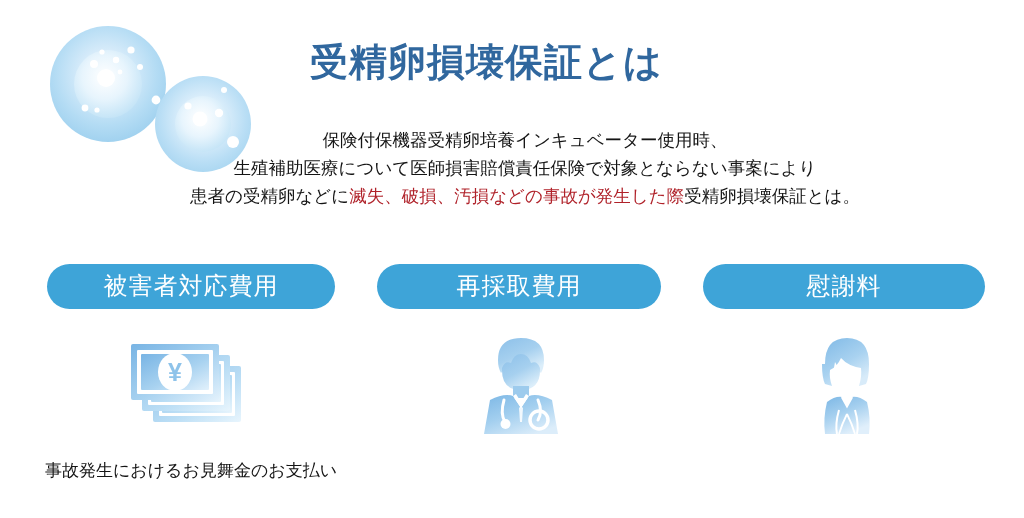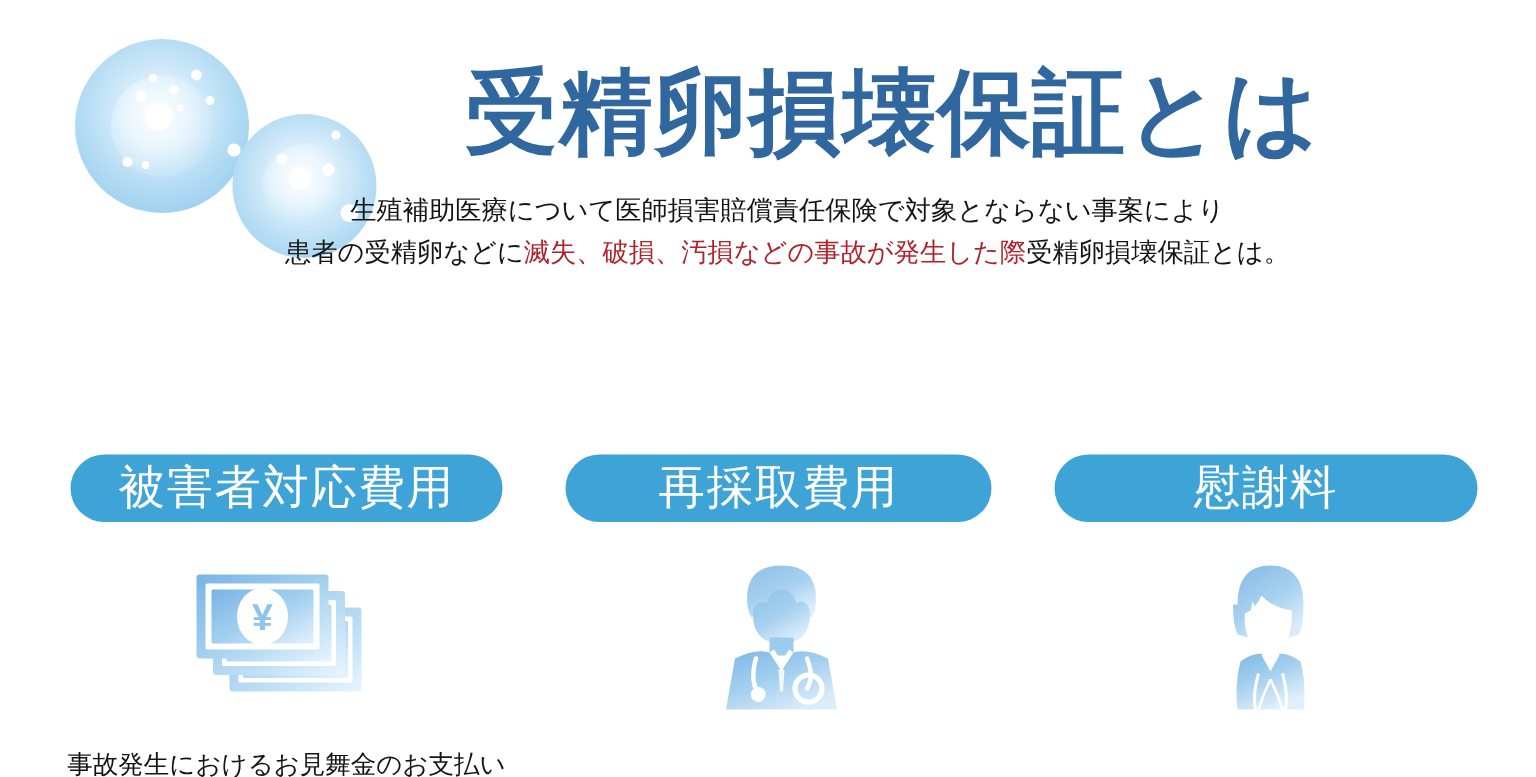--- a/index.html
+++ b/index.html
@@ -27,21 +27,21 @@
     height: 175px;
     pointer-events: none;
   }
 
   
   #title {
     position: absolute;
     left: 310px;
     top: 42px;
     width: 430px;
-    font-size: 62px;
+    font-size: 38px;
     font-weight: bold;
     letter-spacing: 1px;
     color: #30679e;
     line-height: 1.1;
     white-space: nowrap;
   }
 
   
   #body-copy {
     position: absolute;
@@ -64,29 +64,28 @@
   }
   #col-1 { left: 47px; }
   #col-2 { left: 377px; }
   #col-3 { left: 703px; }
 
   .pill {
     height: 45px;
     border-radius: 23px;
     background: #3ea4d8;
     color: #ffffff;
-    font-size: 31px;
+    font-size: 24px;
     font-weight: 500;
     display: flex;
     align-items: center;
     justify-content: center;
     letter-spacing: 1px;
     box-sizing: border-box;
     padding-bottom: 2px;
-    margin-top: 39px;
   }
   #col-2 .pill { width: 284px; }
   #col-3 .pill { width: 282px; }
 
   .icon-wrap {
     height: 118px;
     margin-top: 16px;
     display: flex;
     align-items: center;
     justify-content: center;
@@ -150,20 +149,21 @@
       <circle cx="191" cy="101" r="4.2" fill="#ffffff"></circle>
       <circle cx="196" cy="78" r="3" fill="#ffffff"></circle>
       <circle cx="205" cy="130" r="6" fill="#ffffff"></circle>
       <circle cx="128" cy="88" r="4.4" fill="#ffffff"></circle>
     </svg>
   </div>
 
   <div id="title">受精卵損壊保証とは</div>
 
   <div id="body-copy">
+    <span class="ln">保険付保機器受精卵培養インキュベーター使用時、</span>
     <span class="ln">生殖補助医療について医師損害賠償責任保険で対象とならない事案により</span>
     <span class="ln"><span>患者の受精卵などに</span><span class="accent">滅失、破損、汚損などの事故が発生した際</span><span>受精卵損壊保証とは。</span></span>
   </div>
 
   <div class="col" id="col-1">
     <div class="pill">被害者対応費用</div>
     <div class="icon-wrap">
       <svg width="128" height="104" viewBox="0 0 128 104">
         <defs>
           <linearGradient id="noteGrad" x1="0" y1="0" x2="1" y2="1">

